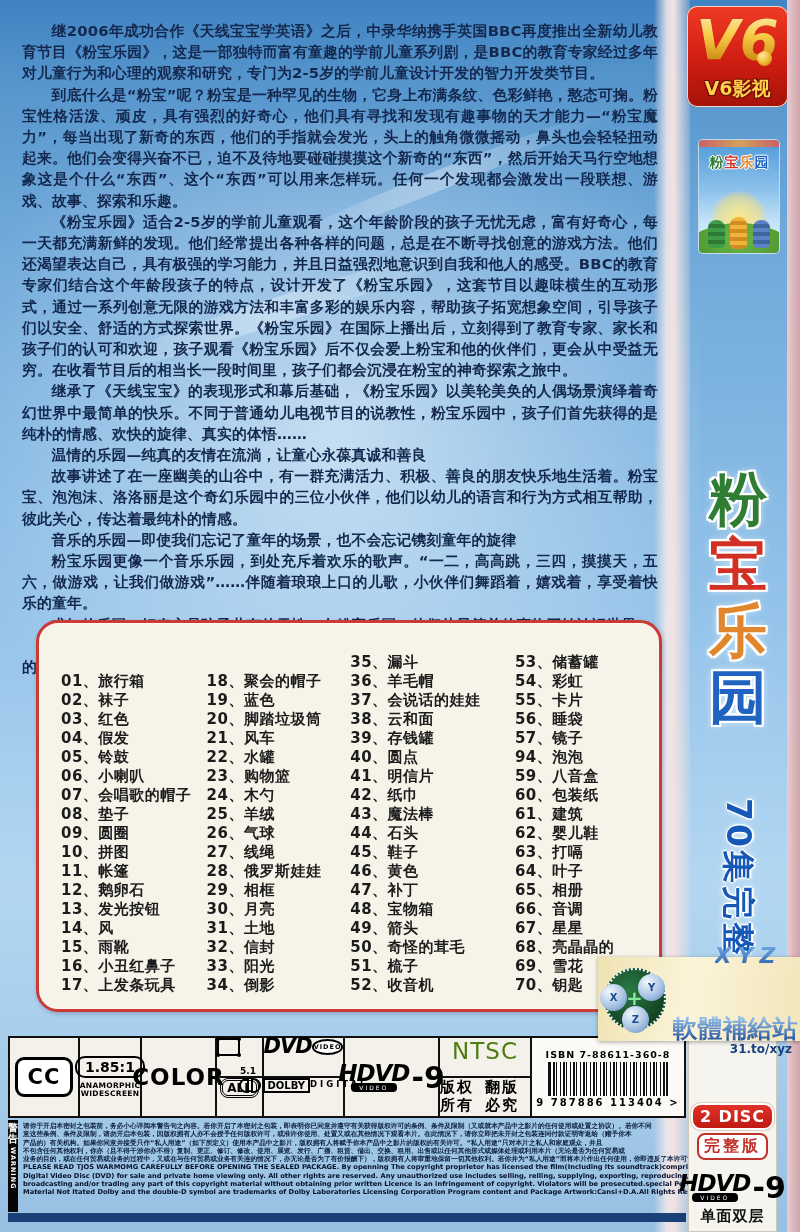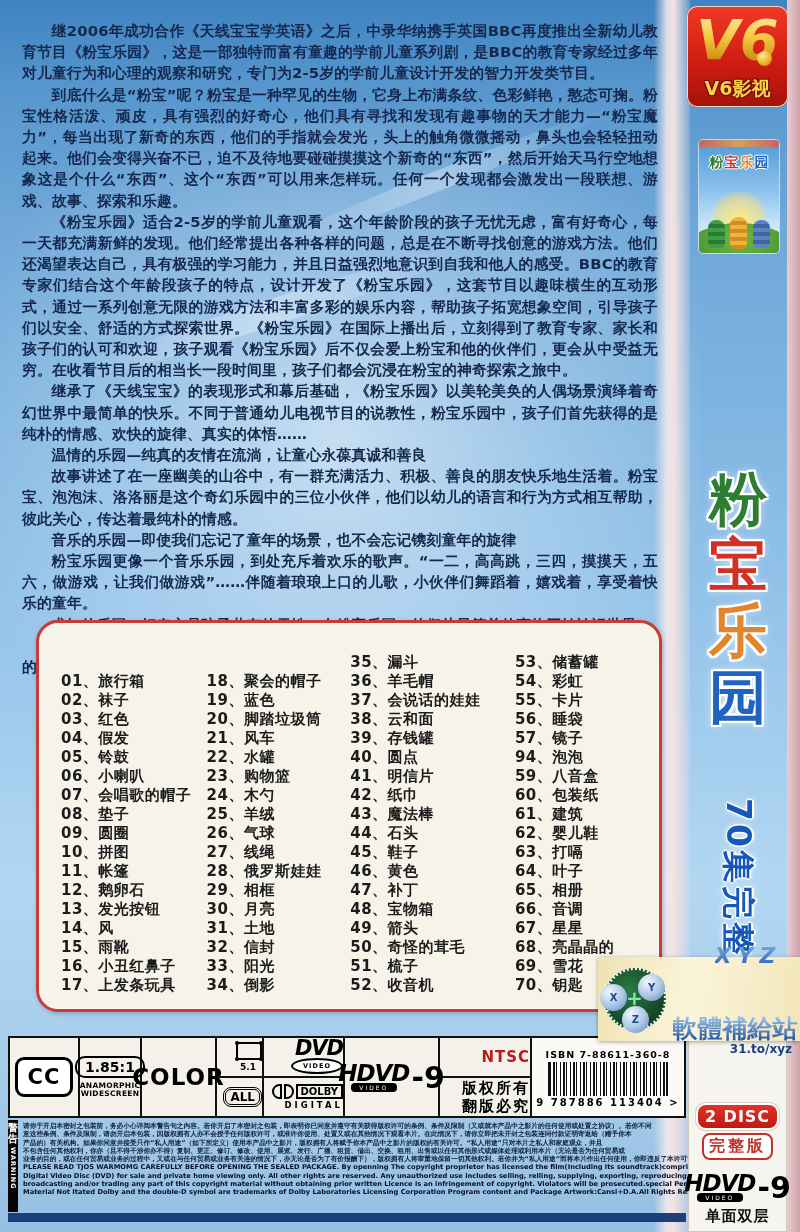--- a/index.html
+++ b/index.html
@@ -80,21 +80,21 @@
   .xyz-url{align-self:flex-end;margin-right:8px;font-size:12px;font-weight:bold;color:#16407e;line-height:14px;}
   
   .techbar{position:absolute;left:8px;top:1036px;width:678px;height:82px;box-sizing:border-box;display:flex;
     background:#f3f1ea;border:2px solid #101010;}
   .cell{box-sizing:border-box;border-right:2px solid #101010;display:flex;flex-direction:column;
     align-items:center;justify-content:center;}
   .cell:last-child{border-right:none;}
   .cell-cc{width:70px;}.cell-ratio{width:62px;}.cell-color{width:75px;}.cell-ch{width:47px;}
   .cell-dd{width:81px;}.cell-hdvd{width:95px;}.cell-ntsc{width:92px;}.cell-bar{flex:1;background:#fbfaf6;}
   .stack{padding:0;}
-  .stack .sub{flex:1;width:100%;display:flex;flex-direction:column;align-items:flex-end;justify-content:center;box-sizing:border-box;}
+  .stack .sub{flex:1;width:100%;display:flex;flex-direction:row;align-items:flex-start;justify-content:center;box-sizing:border-box;}
   .stack .sub + .sub{border-top:2px solid #101010;}
   .ccbox{width:52px;height:34px;border:3px solid #000;border-radius:9px;background:#fff;
     display:flex;align-items:center;justify-content:center;font-weight:bold;font-size:21px;letter-spacing:1px;color:#000;}
   .ratio-box{border:2.5px solid #000;border-radius:10px;padding:1px 8px;font-size:14px;font-weight:bold;color:#000;}
   .ratio-sub{margin-top:4px;font-size:7.5px;font-weight:bold;line-height:8.5px;text-align:center;color:#000;letter-spacing:.3px;}
   .colorlbl{font-size:23px;font-weight:bold;letter-spacing:1px;color:#000;}
   .spk{width:22px;height:14px;border:2px solid #000;position:relative;}
   .spk i{position:absolute;width:4px;height:4px;background:#000;border-radius:50%;}
   .spk i.d1{left:-3px;top:-3px;}.spk i.d2{right:-3px;top:-3px;}.spk i.d3{left:-3px;bottom:-3px;}.spk i.d4{right:-3px;bottom:-3px;}
   .spklbl{font-size:9px;font-weight:bold;color:#000;margin-top:2px;align-self:flex-end;margin-right:6px;}
@@ -105,38 +105,38 @@
   .dolbyrow{display:flex;align-items:center;gap:2px;}
   .dd1,.dd2{width:10px;height:15px;border:2.5px solid #000;box-sizing:border-box;}
   .dd1{border-radius:8px 0 0 8px;}.dd2{border-radius:0 8px 8px 0;}
   .dolbybox{border:2.5px solid #000;padding:0 3px;font-size:10px;font-weight:bold;color:#000;}
   .digital{font-size:8.5px;font-weight:bold;letter-spacing:3px;color:#000;margin-top:1px;}
   .hdvdrow{display:flex;align-items:center;}
   .hvwrap{display:flex;flex-direction:column;align-items:center;}
   .hv{font-style:italic;font-weight:bold;font-size:23px;line-height:20px;letter-spacing:-1px;color:#000;}
   .hvbar{width:46px;background:#000;color:#fff;font-size:6px;letter-spacing:2px;text-align:center;border-radius:4px;padding:1px 0;}
   .h9{font-size:30px;font-weight:bold;color:#000;margin-left:2px;}
-  .ntsclbl{font-size:15px;font-weight:bold;letter-spacing:1px;color:#b91c1c;}
+  .ntsclbl{font-size:23px;font-weight:normal;letter-spacing:1px;color:#4d7c0f;}
   .cpy{font-size:15px;font-weight:bold;line-height:18px;color:#000;letter-spacing:2px;}
   .isbn{font-size:9.5px;font-weight:bold;letter-spacing:1px;color:#000;margin-top:2px;}
   .bars{width:116px;height:34px;margin-top:2px;border-left:2px solid #111;border-right:2px solid #111;
     background:repeating-linear-gradient(90deg,#111 0 1px,#fff 1px 3px,#111 3px 5px,#fff 5px 6px,#111 6px 7px,#fff 7px 10px);}
   .bcnum{font-size:10px;font-weight:bold;letter-spacing:2px;color:#000;margin-top:1px;}
   
   .warnblock{position:absolute;left:8px;top:1120px;width:678px;height:92px;display:flex;}
   .warnlabel{width:24px;background:#050505;color:#fff;display:flex;flex-direction:column;align-items:center;padding-top:2px;box-sizing:border-box;}
   .warnlabel .wc{font-size:10px;line-height:11px;font-weight:bold;}
   .warnlabel .wrot{margin-top:3px;font-size:6.5px;letter-spacing:1px;font-weight:bold;
     writing-mode:vertical-rl;text-orientation:mixed;}
   .warntext{flex:1;padding:2px 4px 0 5px;}
   .warntext .ln{font-size:6.7px;line-height:8.3px;color:#0b1d3c;font-weight:bold;white-space:nowrap;overflow:hidden;}
   .warntext .en{color:#04102a;}
   .darkband{position:absolute;left:8px;top:1213px;width:678px;height:9px;background:#1b3f77;}
   
-  .rightpanel{position:absolute;left:688px;top:1030px;width:99px;height:202px;background:#f6f4ee;
+  .rightpanel{position:absolute;left:688px;top:1030px;width:89px;height:202px;background:#f6f4ee;
     box-sizing:border-box;border:1px solid #cfc9bc;display:flex;flex-direction:column;align-items:center;}
   .disc2{margin-top:74px;background:linear-gradient(180deg,#e03228,#bf1a12);color:#fff;font-size:16px;font-weight:bold;
     padding:2px 7px;border-radius:8px;letter-spacing:1px;box-shadow:0 0 0 2px #fff,0 0 0 3px #d8d2c4;}
   .wanzheng{margin-top:5px;border:2px solid #c23028;border-radius:8px;color:#c23028;font-size:16px;font-weight:bold;
     letter-spacing:3px;padding:1px 5px;background:#fff;}
   .rp-hdvd{margin-top:10px;display:flex;align-items:center;}
   .rp-layer{font-size:15px;font-weight:bold;color:#111;letter-spacing:1px;margin-top:2px;}
 </style>
 </head>
 <body>

